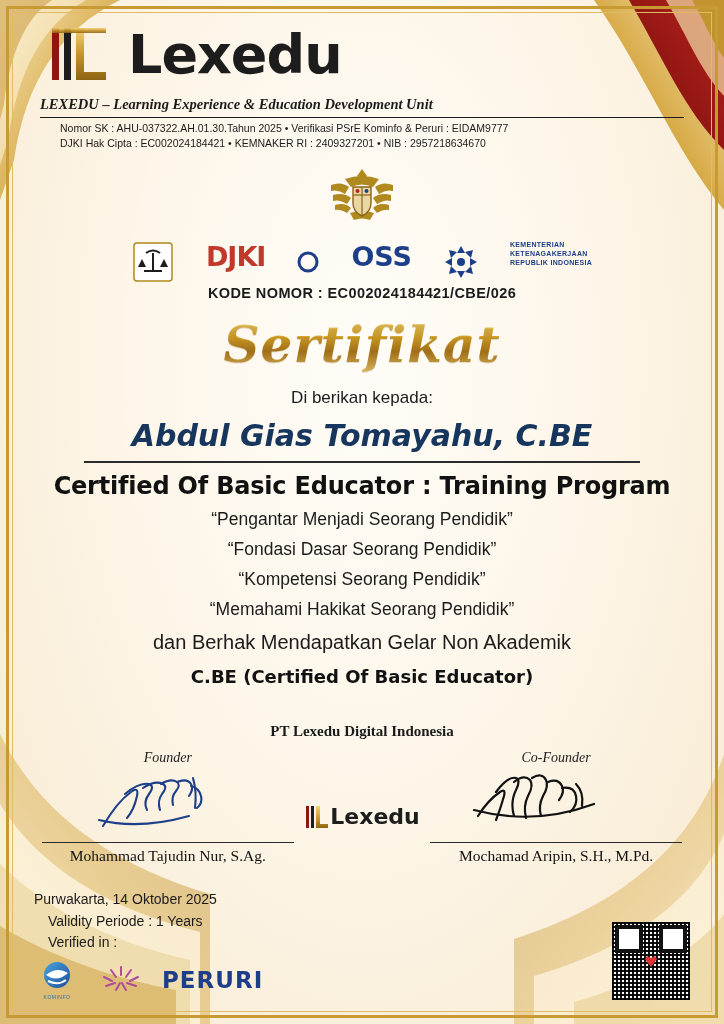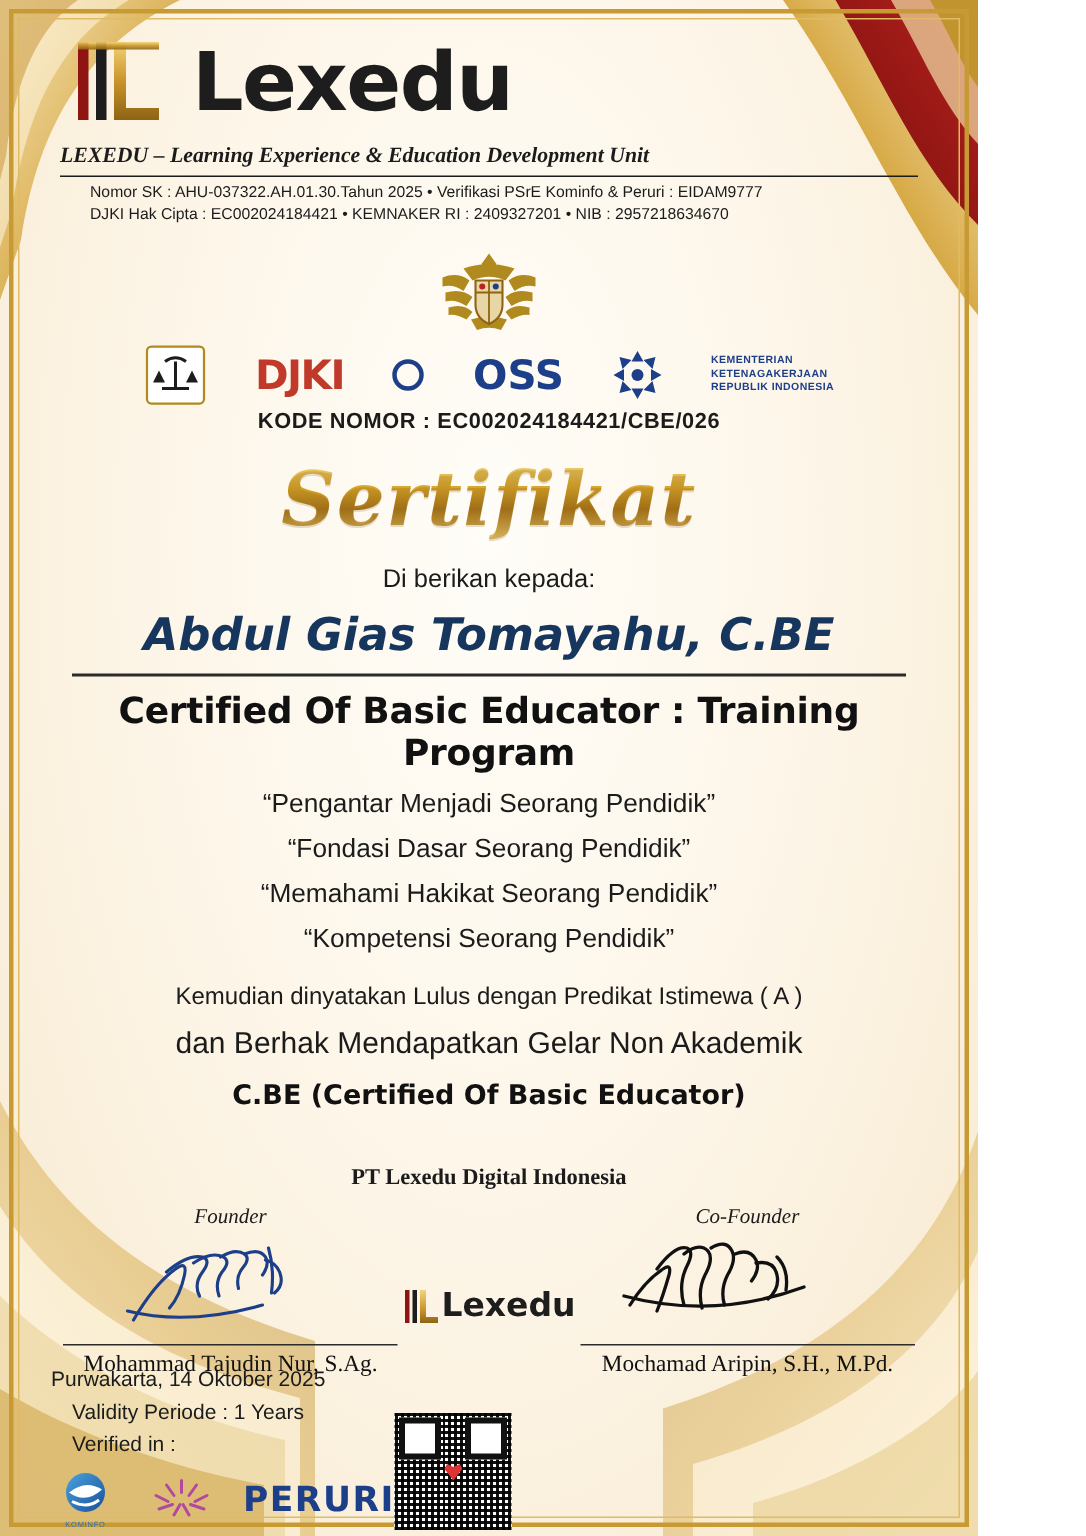--- a/index.html
+++ b/index.html
@@ -5,21 +5,21 @@
   html, body {
     margin: 0;
     padding: 0;
     background: #ffffff;
   }
   body {
     font-family: "Liberation Sans", sans-serif;
   }
   .certificate {
     position: relative;
-    width: 652px;
+    width: 724px;
     height: 1024px;
     overflow: hidden;
     background:
       radial-gradient(ellipse at 50% 35%, #fffdf8 0%, #fdf6e9 45%, #f7e9cf 100%);
   }
 
   
   .frame-outer {
     position: absolute;
     inset: 6px;
@@ -103,23 +103,22 @@
 
   
   .garuda-wrap {
     margin-top: 14px;
     display: flex;
     justify-content: center;
   }
 
   
   .inst-row {
-    margin-top: 2px;
+    margin-top: 14px;
     display: flex;
-    align-items: center;
     justify-content: center;
     gap: 32px;
   }
   .inst-logo { display: flex; align-items: center; gap: 5px; }
   .djki-text {
     font-size: 27px;
     font-weight: bold;
     color: #c0392b;
     letter-spacing: -1px;
     font-family: "DejaVu Sans", sans-serif;
@@ -256,23 +255,23 @@
   .center-logo .mini-name {
     font-size: 22px; font-weight: bold; color: #1d1d1d; line-height:1;
     font-family: "DejaVu Sans", sans-serif;
   }
 
   
   .footer {
     position: absolute;
     left: 34px;
     right: 34px;
-    bottom: 4px;
+    bottom: 24px;
     display: flex;
-    justify-content: flex-start;
+    justify-content: space-between;
     align-items: flex-end;
   }
   .footer-left { text-align: left; }
   .foot-line { font-size: 14px; color: #1b1b1b; line-height: 1.55; }
   .foot-line.indent { padding-left: 14px; }
   .foot-logos {
     margin-top: 6px;
     display: flex;
     align-items: center;
     gap: 14px;
@@ -475,24 +474,23 @@
     <div class="sertifikat">Sertifikat</div>
 
     <div class="given-to">Di berikan kepada:</div>
     <div class="recipient">Abdul Gias Tomayahu, C.BE</div>
     <div class="recipient-rule"></div>
 
     <div class="program">Certified Of Basic Educator : Training Program</div>
 
     <div class="module">“Pengantar Menjadi Seorang Pendidik”</div>
     <div class="module">“Fondasi Dasar Seorang Pendidik”</div>
+    <div class="module">“Kompetensi Seorang Pendidik”</div>
     <div class="module">“Memahami Hakikat Seorang Pendidik”</div>
-    <div class="module">“Kompetensi Seorang Pendidik”</div>
-
-    <div class="result">Kemudian dinyatakan Lulus dengan Predikat Istimewa ( A )</div>
+
     <div class="result2">dan Berhak Mendapatkan Gelar Non Akademik</div>
     <div class="degree">C.BE (Certified Of Basic Educator)</div>
 
     <div class="company">PT Lexedu Digital Indonesia</div>
 
     <div class="sign-row">
 
       <div class="sign-col">
         <div class="sign-role">Founder</div>
         <div class="sign-img">

